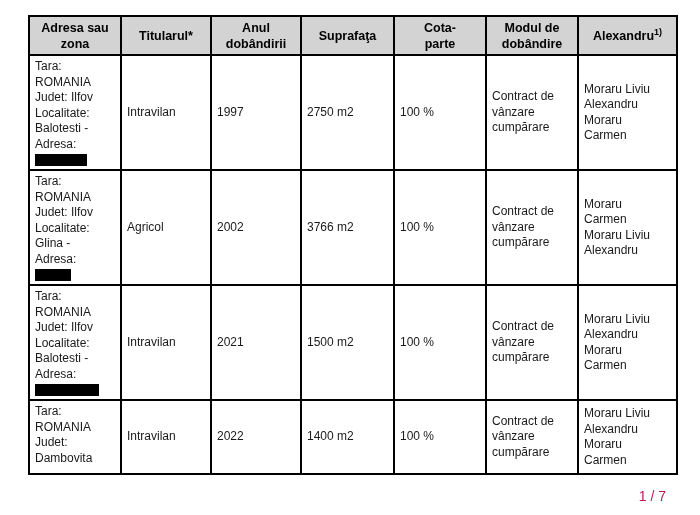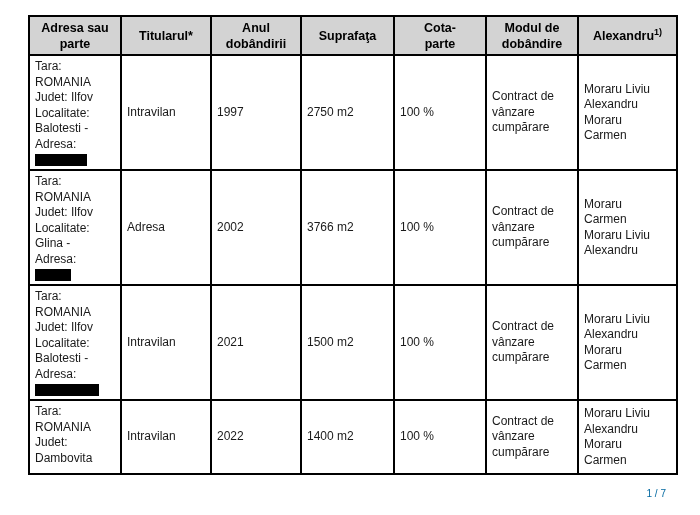--- a/index.html
+++ b/index.html
@@ -63,43 +63,43 @@
     background: #000000;
     height: 12px;
     margin-top: 2px;
   }
   .footer-page {
     position: absolute;
     left: 28px;
     top: 488px;
     width: 638px;
     text-align: right;
-    font-size: 10px;
-    color: #0369a1;
+    font-size: 14px;
+    color: #be185d;
   }
 </style>
 </head>
 <body>
 
 <div class="page">
 
   <table class="assets">
     <colgroup>
       <col style="width:92px">
         <col style="width:90px">
         <col style="width:90px">
       <col style="width:93px">
         <col style="width:92px">
         <col style="width:92px">
       <col style="width:99px">
     </colgroup>
     <thead>
       <tr class="hdr">
         <th>Adresa sau
-parte</th>
+zona</th>
         <th>Titularul*</th>
         <th>Anul
 dobândirii</th>
         <th>Suprafaţa</th>
         <th>Cota-
 parte</th>
         <th>Modul de
 dobândire</th>
         <th><span>Alexandru</span><sup>1)</sup></th>
       </tr>
@@ -124,21 +124,21 @@
 Moraru
 Carmen</td>
       </tr>
       <tr class="tall">
         <td class="address"><span>Tara:
 ROMANIA
 Judet: Ilfov
 Localitate:
 Glina -
 Adresa:</span><div class="redaction" style="width:36px"></div></td>
-        <td>Adresa</td>
+        <td>Agricol</td>
         <td>2002</td>
         <td>3766 m2</td>
         <td>100 %</td>
         <td>Contract de
 vânzare
 cumpărare</td>
         <td>Moraru
 Carmen
 Moraru Liviu
 Alexandru</td>

